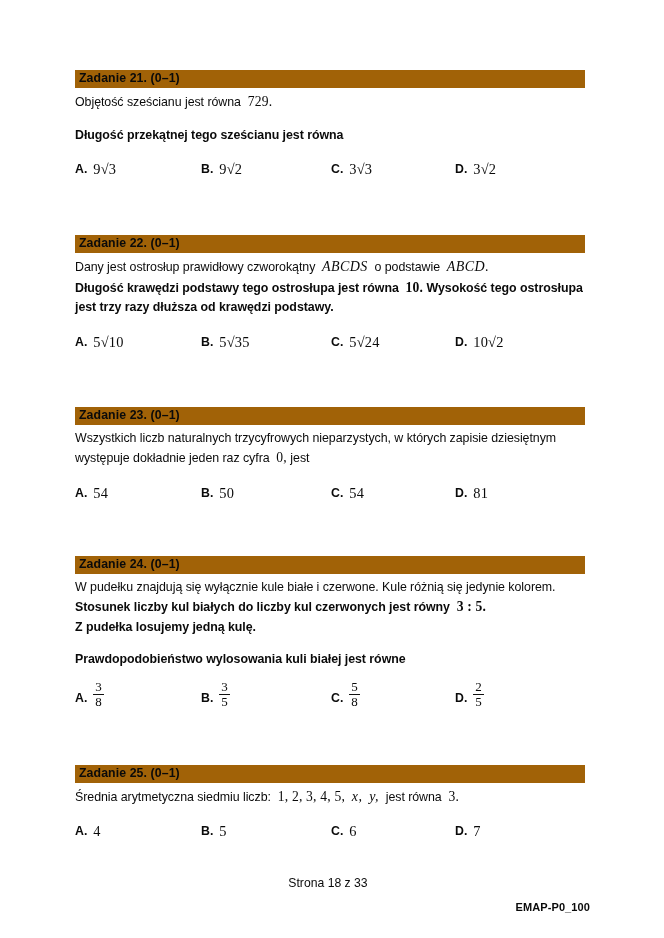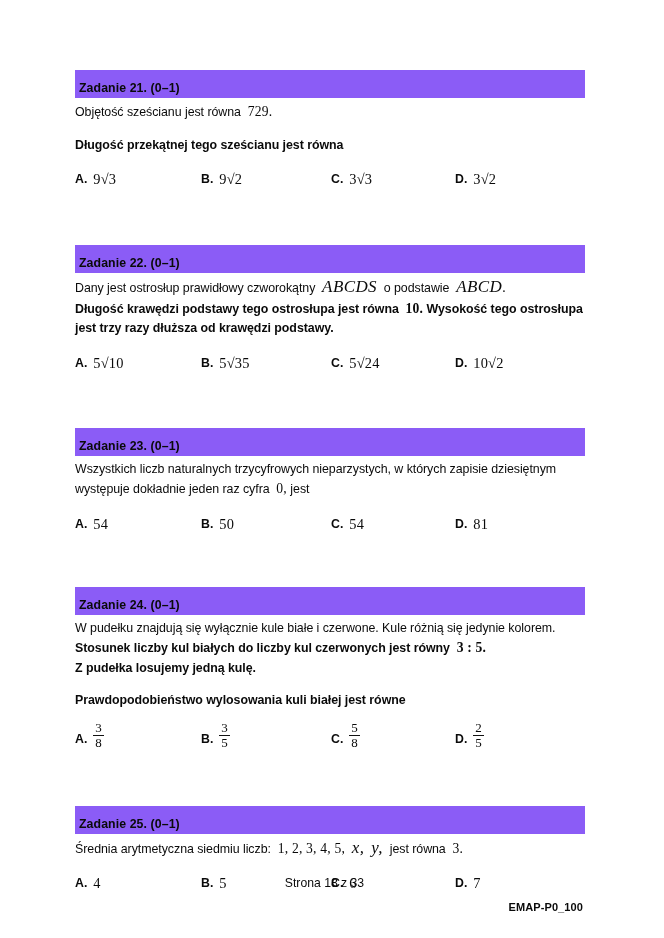--- a/index.html
+++ b/index.html
@@ -23,25 +23,25 @@
     box-sizing: border-box;
     padding: 70px 78px 0 75px;
     background: #ffffff;
   }
 
   
   .task {
     width: 510px;
   }
   .task-header {
-    background: #8b5cf6;
+    background: #a16207;
     font-weight: bold;
     font-size: 12.3px;
     line-height: 16px;
-    padding: 10px 0 2px 4px;
+    padding: 0 0 2px 4px;
     letter-spacing: 0.1px;
     margin-bottom: 4px;
   }
   .para {
     font-size: 12.4px;
     line-height: 19.5px;
     margin: 0;
     letter-spacing: -0.05px;
   }
   .para + .para {
@@ -49,21 +49,21 @@
     font-weight: bold;
   }
   .para.gap {
     margin-top: 13px;
   }
 
   
   .m {
     font-family: "Liberation Serif", serif;
     font-style: italic;
-    font-size: 17px;
+    font-size: 14px;
     letter-spacing: 0.4px;
     text-align: center;
   }
   .mn {
     font-family: "Liberation Serif", serif;
     font-style: normal;
     font-size: 13.6px;
     letter-spacing: 0.2px;
   }
 
@@ -133,21 +133,21 @@
   .task-21 { margin-top: 0px; }
   .task-22 { margin-top: 45px; }
   .task-23 { margin-top: 44px; }
   .task-24 { margin-top: 42px; }
   .task-25 { margin-top: 40px; }
 
   
   .footer {
     position: absolute;
     left: 0;
-    right: 15px;
+    right: 8px;
     bottom: 0;
     height: 78px;
   }
   .page-number {
     position: absolute;
     left: 0;
     right: 0;
     top: 16px;
     text-align: center;
     font-size: 12.2px;

